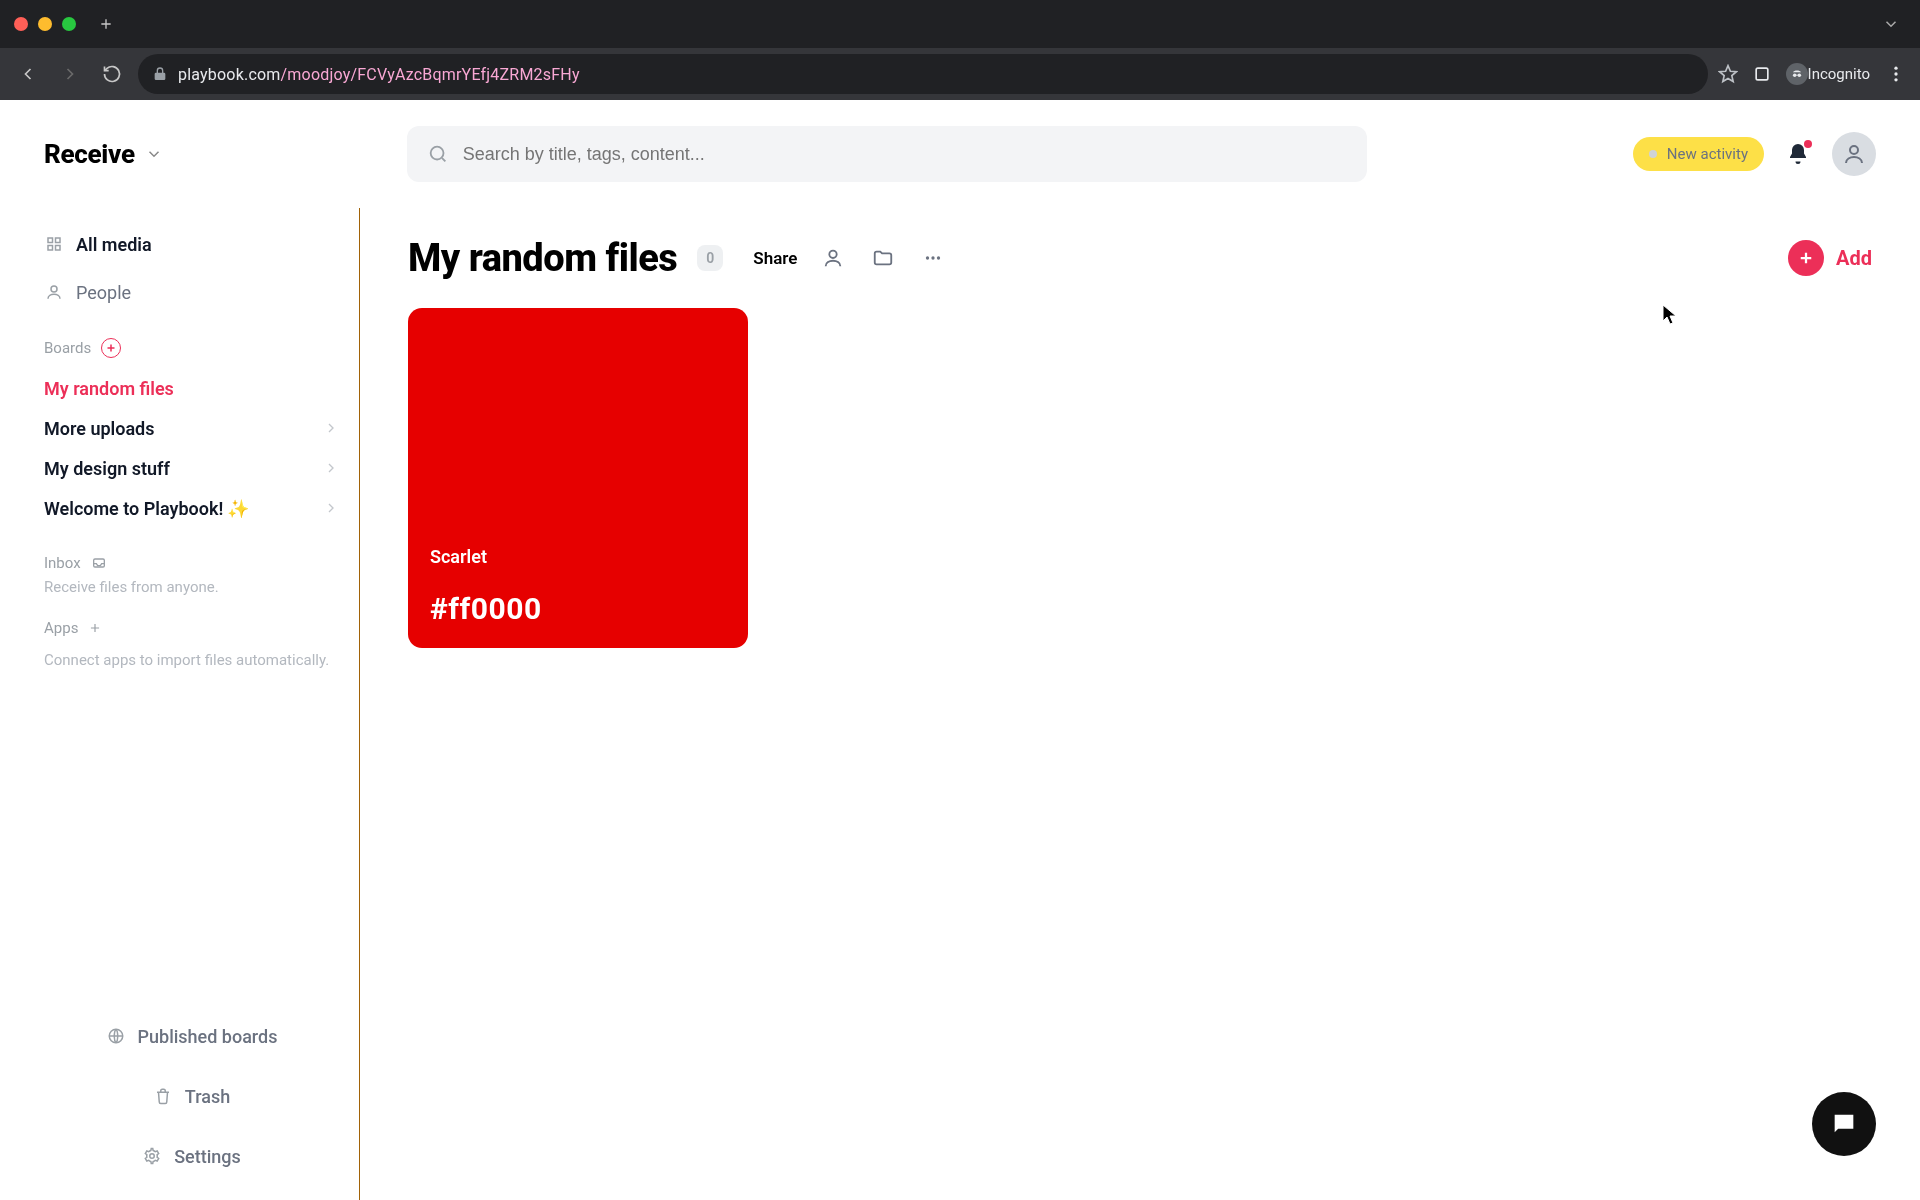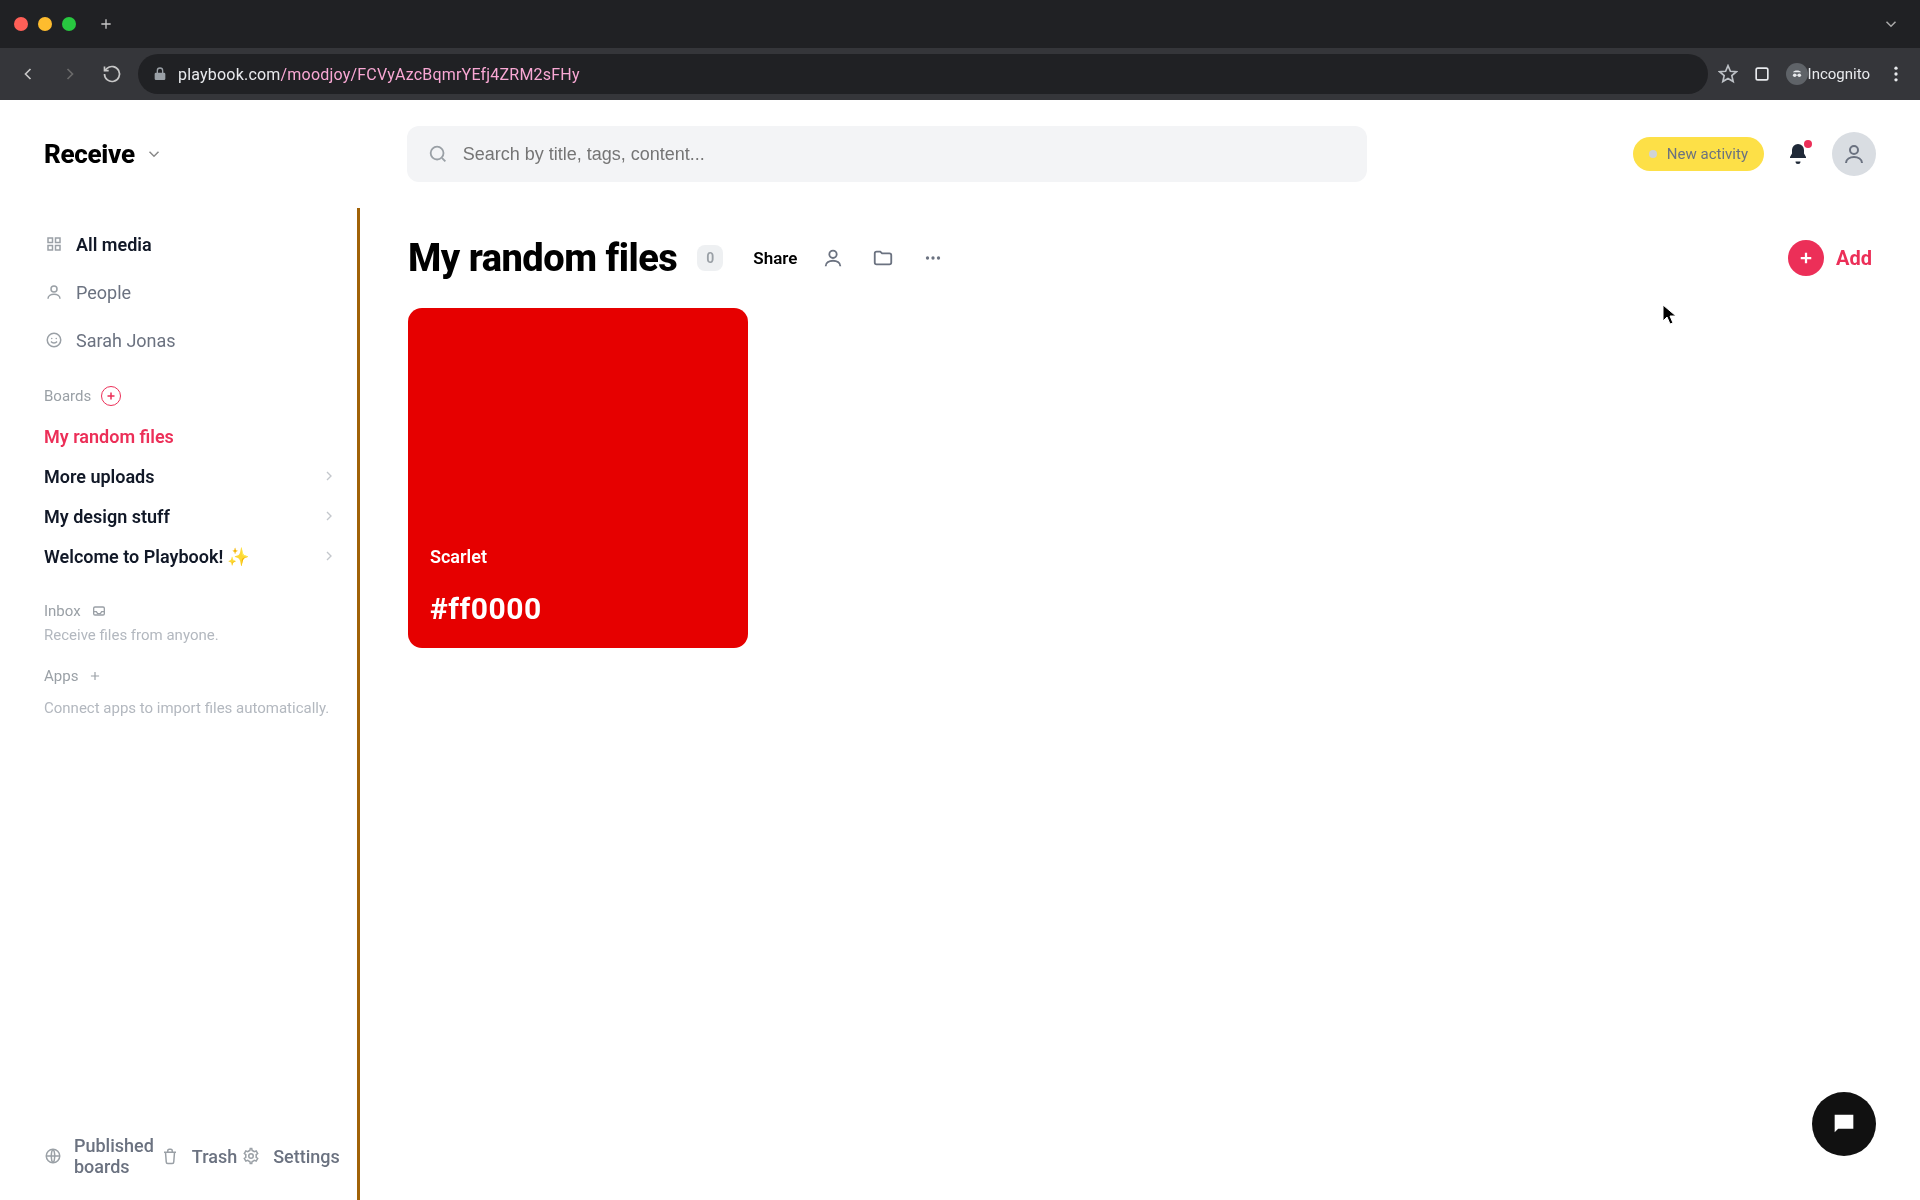--- a/index.html
+++ b/index.html
@@ -45,34 +45,34 @@
   .search { flex:0 0 960px; margin-left: 220px; height:56px; background:#f3f4f6; border-radius: 12px; display:flex; align-items:center; padding: 0 20px; gap:14px; color:#9aa0a6; font-size:18px; }
   .search input { border:none; background:transparent; outline:none; width:100%; font-size:18px; color:#111; }
   .header-right { margin-left:auto; display:flex; align-items:center; gap:22px; }
   .new-activity { display:flex; align-items:center; gap:10px; background:#fde047; border-radius:999px; padding:8px 16px; color:#6b7280; font-size:15px; }
   .new-activity .dot2 { width:8px; height:8px; border-radius:50%; background:#cfd3d8; }
   .bell { position:relative; color:#1f2937; }
   .bell .badge { position:absolute; top:-2px; right:-2px; width:8px; height:8px; border-radius:50%; background:#ec2f58; }
   .avatar { width:44px; height:44px; border-radius:50%; background:#d9dde2; display:flex; align-items:center; justify-content:center; color:#6b7280; }
 
   .app-body { display:flex; height: calc(100% - 108px); }
-  .sidebar { width: 360px; border-right:3px solid #a16207; padding: 16px 20px 24px 44px; display:flex; flex-direction:column; gap: 8px; }
+  .sidebar { width: 360px; border-right:1px solid #a16207; padding: 16px 20px 24px 44px; display:flex; flex-direction:column; gap: 8px; }
   .side-link { display:flex; align-items:center; gap:12px; height:40px; color:#6b7280; font-size:18px; border-radius:8px; }
   .side-link.strong { color:#111827; font-weight:600; }
   .side-link .ico { width:20px; display:flex; align-items:center; justify-content:center; color:#9aa0a6; }
   .section { margin-top: 18px; }
   .section .hdr { display:flex; align-items:center; gap:10px; color:#9aa0a6; font-size:15px; margin-bottom:10px; }
   .section .hdr .plus { width:20px;height:20px;border-radius:50%; border:1.5px solid #ec2f58; color:#ec2f58; display:flex;align-items:center;justify-content:center; font-weight:700; }
   .board-item { display:flex; align-items:center; justify-content:space-between; height:40px; font-size:18px; color:#111827; font-weight:600; }
   .board-item .chev { color:#c3c7cc; }
   .board-item.active { color:#ec2f58; }
   .muted-p { color:#b3b8bf; font-size:15px; margin-top:6px; }
   .inbox-hdr { display:flex; align-items:center; gap:10px; color:#9aa0a6; font-size:15px; }
   .apps-hdr { display:flex; align-items:center; gap:10px; color:#9aa0a6; font-size:15px; margin-top:15px; }
-  .sidebar-bottom { margin-top:auto; display:flex; flex-direction:row; gap:4px; padding-top: 20px; align-items: center; }
+  .sidebar-bottom { margin-top:auto; display:flex; flex-direction:column; gap:20px; padding-top: 20px; align-items: center; }
   .sidebar-bottom .side-link { color:#6b7280; font-weight:500; }
 
   .content { flex:1; padding: 28px 48px; position:relative; }
   .page-head { display:flex; align-items:center; gap:20px; }
   .page-title { font-size:38px; font-weight:800; letter-spacing:-.5px; }
   .count-badge { width:26px; height:26px; border-radius:8px; background:#eef0f2; color:#9aa0a6; display:flex; align-items:center; justify-content:center; font-size:14px; font-weight:600; }
   .head-actions { display:flex; align-items:center; gap:22px; margin-left:10px; }
   .head-actions .share { font-weight:600; font-size:17px; }
   .icon-btn { width:28px;height:28px; display:flex; align-items:center; justify-content:center; color:#6b7280; }
   .add-btn { margin-left:auto; display:flex; align-items:center; gap:12px; color:#ec2f58; font-weight:700; font-size:20px; }
@@ -229,31 +229,20 @@
           <span>All media</span>
         </div>
         <div class="side-link">
           <span class="ico">
             <svg viewBox="0 0 24 24" width="18" height="18" fill="none" stroke="currentColor" stroke-width="2">
                 <circle cx="12" cy="8" r="4"></circle>
                 <path d="M4 21c0-4 4-6 8-6s8 2 8 6"></path>
               </svg>
           </span>
           <span>People</span>
-        </div>
-        <div class="side-link">
-          <span class="ico">
-            <svg viewBox="0 0 24 24" width="18" height="18" fill="none" stroke="currentColor" stroke-width="2">
-                <circle cx="12" cy="12" r="9"></circle>
-                <path d="M8 14s1.5 2 4 2 4-2 4-2"></path>
-                <circle cx="9" cy="10" r="1" fill="currentColor" stroke="none"></circle>
-                <circle cx="15" cy="10" r="1" fill="currentColor" stroke="none"></circle>
-              </svg>
-          </span>
-          <span>Sarah Jonas</span>
         </div>
 
         <div class="section">
           <div class="hdr">
             <span>Boards</span>
             <span class="plus">
               <svg viewBox="0 0 24 24" width="12" height="12" stroke="currentColor" stroke-width="3">
                   <path d="M12 5v14M5 12h14"></path>
                 </svg>
             </span>

